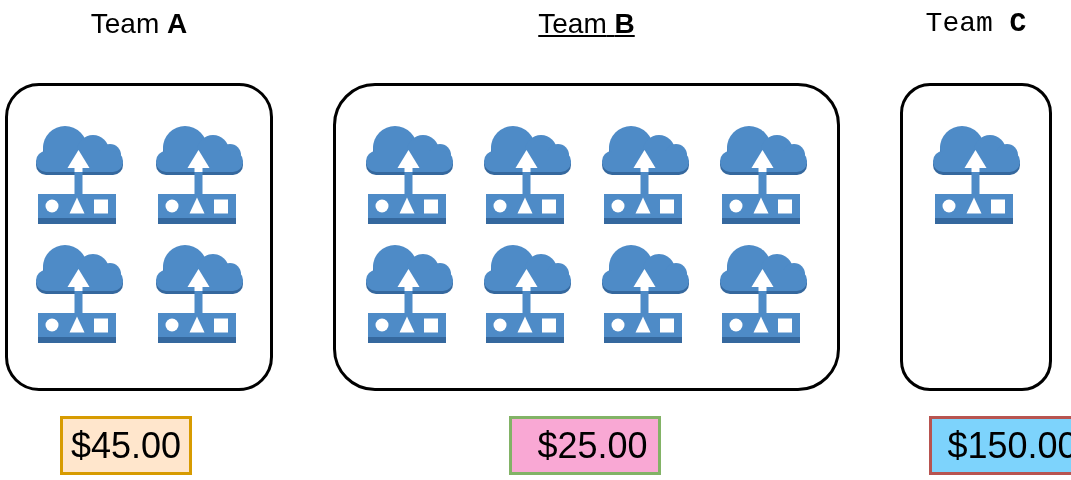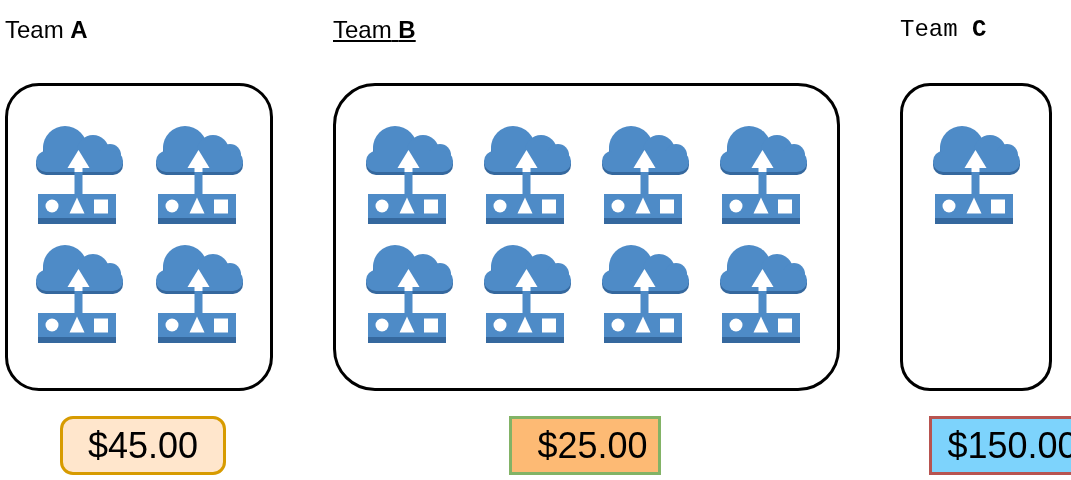--- a/index.html
+++ b/index.html
@@ -1,39 +1,39 @@
 <!DOCTYPE html>
 <html style="--icon-fill: #4e8bc7; --icon-shade: #35689e;"><head>
 <meta charset="utf-8">
 <style>
   html,body{margin:0;padding:0;}
   body{
     width:1071px;height:480px;position:relative;background:#ffffff;
     font-family:"Liberation Sans",sans-serif;color:#000;overflow:hidden;
   }
   .team-title{
-    position:absolute;top:16px;text-align:left;
-    font-size:24px;line-height:1.15;color:#000;white-space:nowrap;
+    position:absolute;top:8px;text-align:center;
+    font-size:28px;line-height:1.15;color:#000;white-space:nowrap;
   }
   .team-title b{font-weight:bold;}
   .box{
     position:absolute;top:83px;height:308px;box-sizing:border-box;
     border:3px solid #000;background:#fff;
     display:flex;flex-wrap:wrap;justify-content:center;align-content:flex-start;
     padding-top:37px;row-gap:18px;
   }
   #box-a{left:5px;width:268px;border-radius:34px;column-gap:33px;}
   #box-b{left:333px;width:507px;border-radius:42px;column-gap:31px;}
   #box-c{left:900px;width:152px;border-radius:30px;}
   .price{
     position:absolute;top:416px;height:59px;box-sizing:border-box;
     border:3px solid #000;display:flex;align-items:center;justify-content:center;
     font-size:36px;color:#000;
   }
-  #price-a{left:60px;width:166px;border-radius:13px;}
+  #price-a{left:60px;width:132px;}
   #price-b{left:509px;width:152px;}
   #price-c{left:885px;width:167px;}
   .cloud-upload{display:block;}
   .ic-main{fill:var(--icon-fill,#4e8bc7);}
   .ic-dark{fill:var(--icon-shade,#35689e);}
   .ic-white{fill:#ffffff;}
 </style>
 </head>
 <body>
 
@@ -397,19 +397,19 @@
       <polygon class="ic-white" points="41,74.5 33.5,90.5 48.5,90.5"></polygon>
       <rect class="ic-white" x="58" y="76.5" width="14" height="14"></rect>
     </g>
   </svg>
 </div>
 
 <div class="price" id="price-a" style="background-color: rgb(255, 230, 204); border-color: rgb(215, 155, 0);">
     <span>$45.00</span>
   </div>
 
-<div class="price" id="price-b" style="background-color: #fdba74; border-color: rgb(130, 179, 102); padding-left: 15px;">
+<div class="price" id="price-b" style="background-color: #f9a8d4; border-color: rgb(130, 179, 102); padding-left: 15px;">
     <span>$25.00</span>
   </div>
 
 <div class="price" id="price-c" style="background-color: #7dd3fc; border-color: rgb(184, 84, 80); margin-left: 44px;">
     <span>$150.00</span>
   </div>
 
 </body></html>

